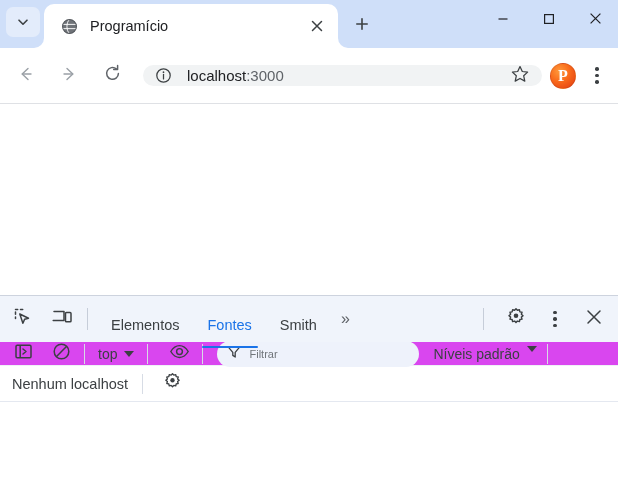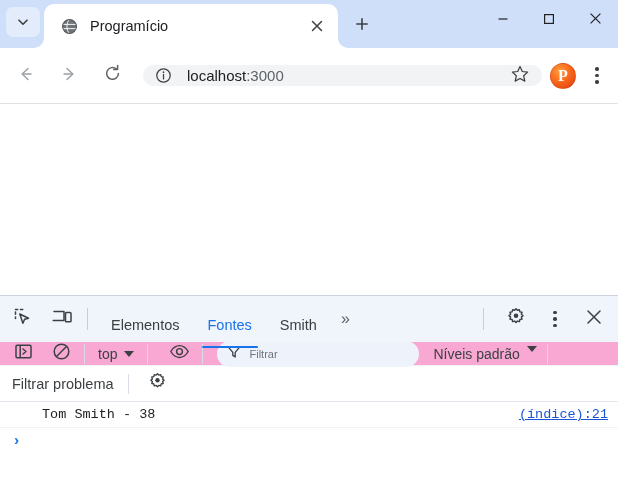--- a/index.html
+++ b/index.html
@@ -169,21 +169,21 @@
     height: 2.5px; background: #1a73e8; border-radius: 2px;
   }
   .dt-more {
     padding: 0 10px; font-size: 16px; color: #5f6368; cursor: pointer;
     display: flex; align-items: center; height: 46px; flex: 0 0 auto;
   }
   .dt-right { margin-left: auto; display: flex; align-items: center; }
 
   
   .dt-consolebar {
-    height: 24px; background: #f9a8d4;
+    height: 24px; background: #d946ef;
     display: flex; align-items: center;
     border-bottom: 1px solid #eef1f6;
   }
   .cb-icon {
     width: 30px; height: 30px; margin-left: 8px;
     display: flex; align-items: center; justify-content: center;
     border-radius: 4px; cursor: pointer; flex: 0 0 auto;
   }
   .cb-sep { width: 1px; height: 20px; background: #d7dce5; margin: 0 8px; flex: 0 0 auto; }
   .ctx-select {
@@ -481,38 +481,29 @@
 
       <div class="levels">
         <span>Níveis padrão</span>
         <span class="caret"></span>
       </div>
 
       <div class="cb-sep" style="margin-left:10px;margin-right:4px"></div>
     </div>
 
     <div class="dt-issuebar">
-      <span class="issue-text">Filtrar problema</span>
+      <span class="issue-text">Nenhum localhost</span>
       <span class="cb-sep" style="margin-left:14px;margin-right:14px"></span>
       <span class="cb-icon" style="margin-left:0">
         <span>
           <svg width="19" height="19" viewBox="0 0 20 20">
             <path d="M10 1.8 L11.4 3.3 L13.4 2.8 L13.9 4.9 L16 5.3 L15.4 7.3 L17 8.7 L15.4 10.1
                      L16 12.1 L13.9 12.5 L13.4 14.6 L11.4 14.1 L10 15.6 L8.6 14.1 L6.6 14.6
                      L6.1 12.5 L4 12.1 L4.6 10.1 L3 8.7 L4.6 7.3 L4 5.3 L6.1 4.9 L6.6 2.8 L8.6 3.3 Z" fill="none" stroke="#3c4043" stroke-width="1.45" stroke-linejoin="round"></path>
             <circle cx="10" cy="8.7" r="2.3" fill="#3c4043"></circle>
           </svg>
         </span>
       </span>
     </div>
 
-    <div class="dt-console">
-      <div class="console-row">
-        <span class="console-msg">Tom Smith - 38</span>
-        <span class="console-src">(índice):21</span>
-      </div>
-      <div class="console-prompt">
-        <span class="prompt-caret">›</span>
-      </div>
-    </div>
 
   </div>
 </div>
 
 </body></html>

